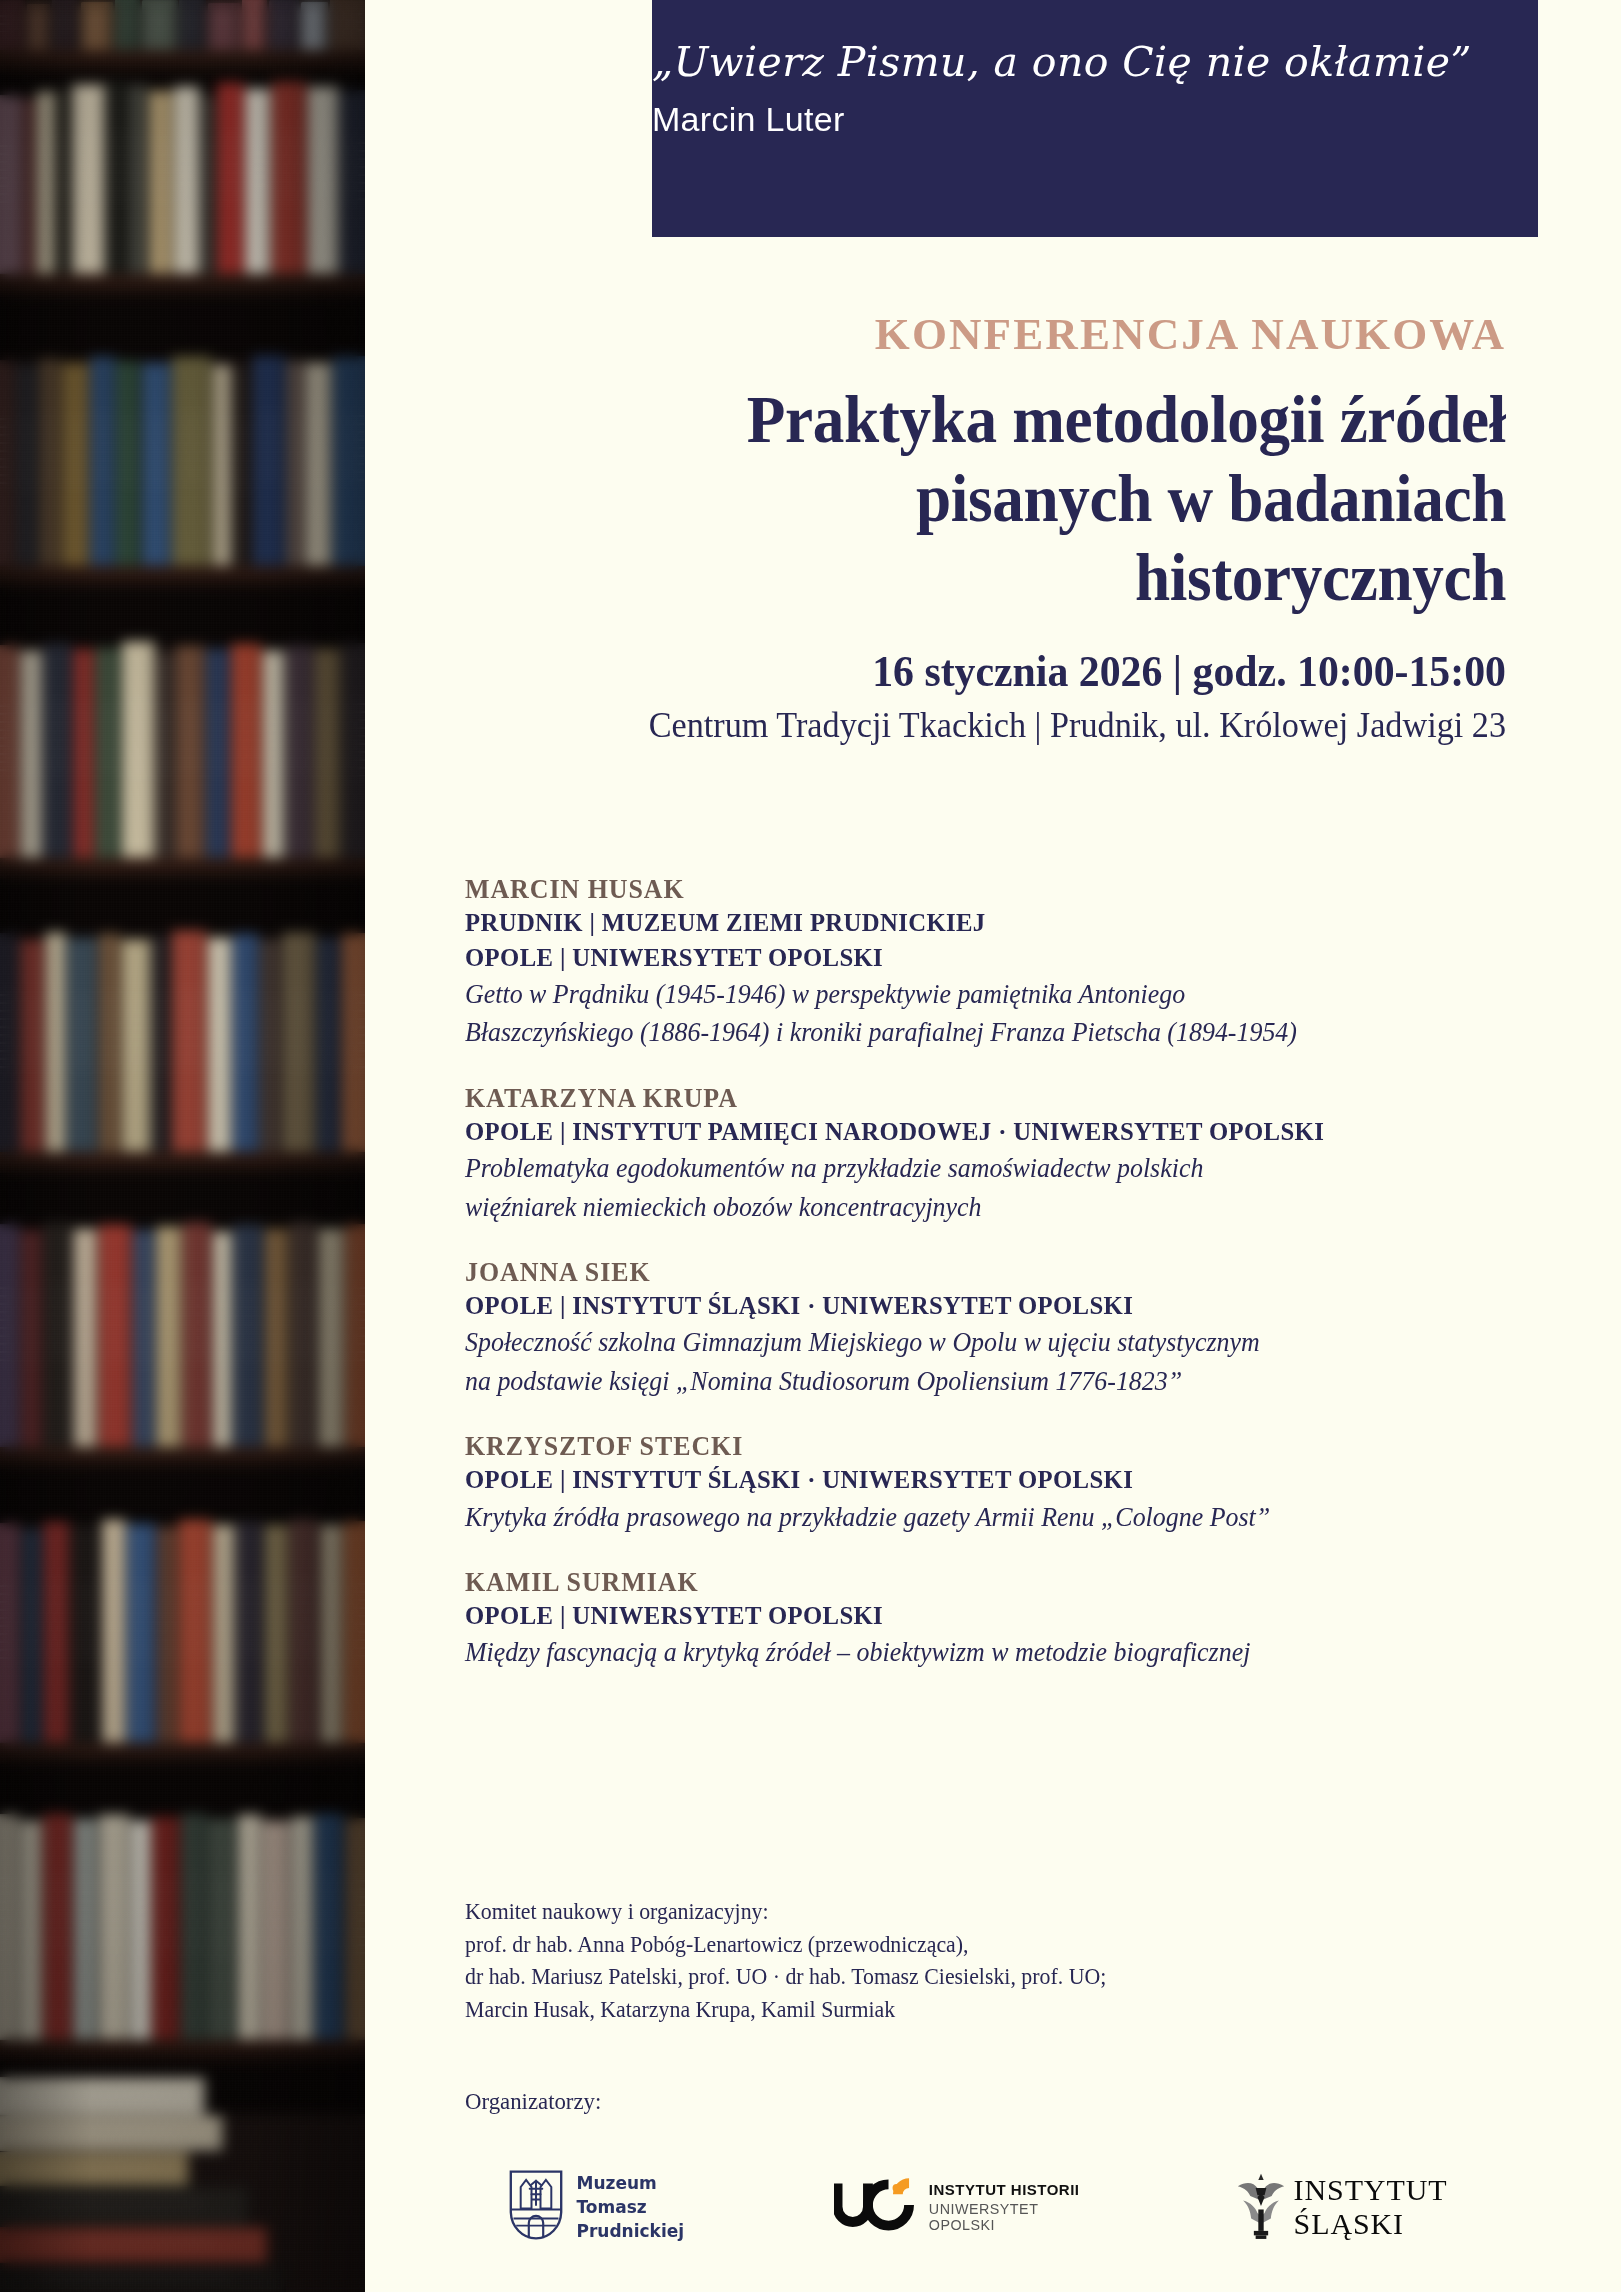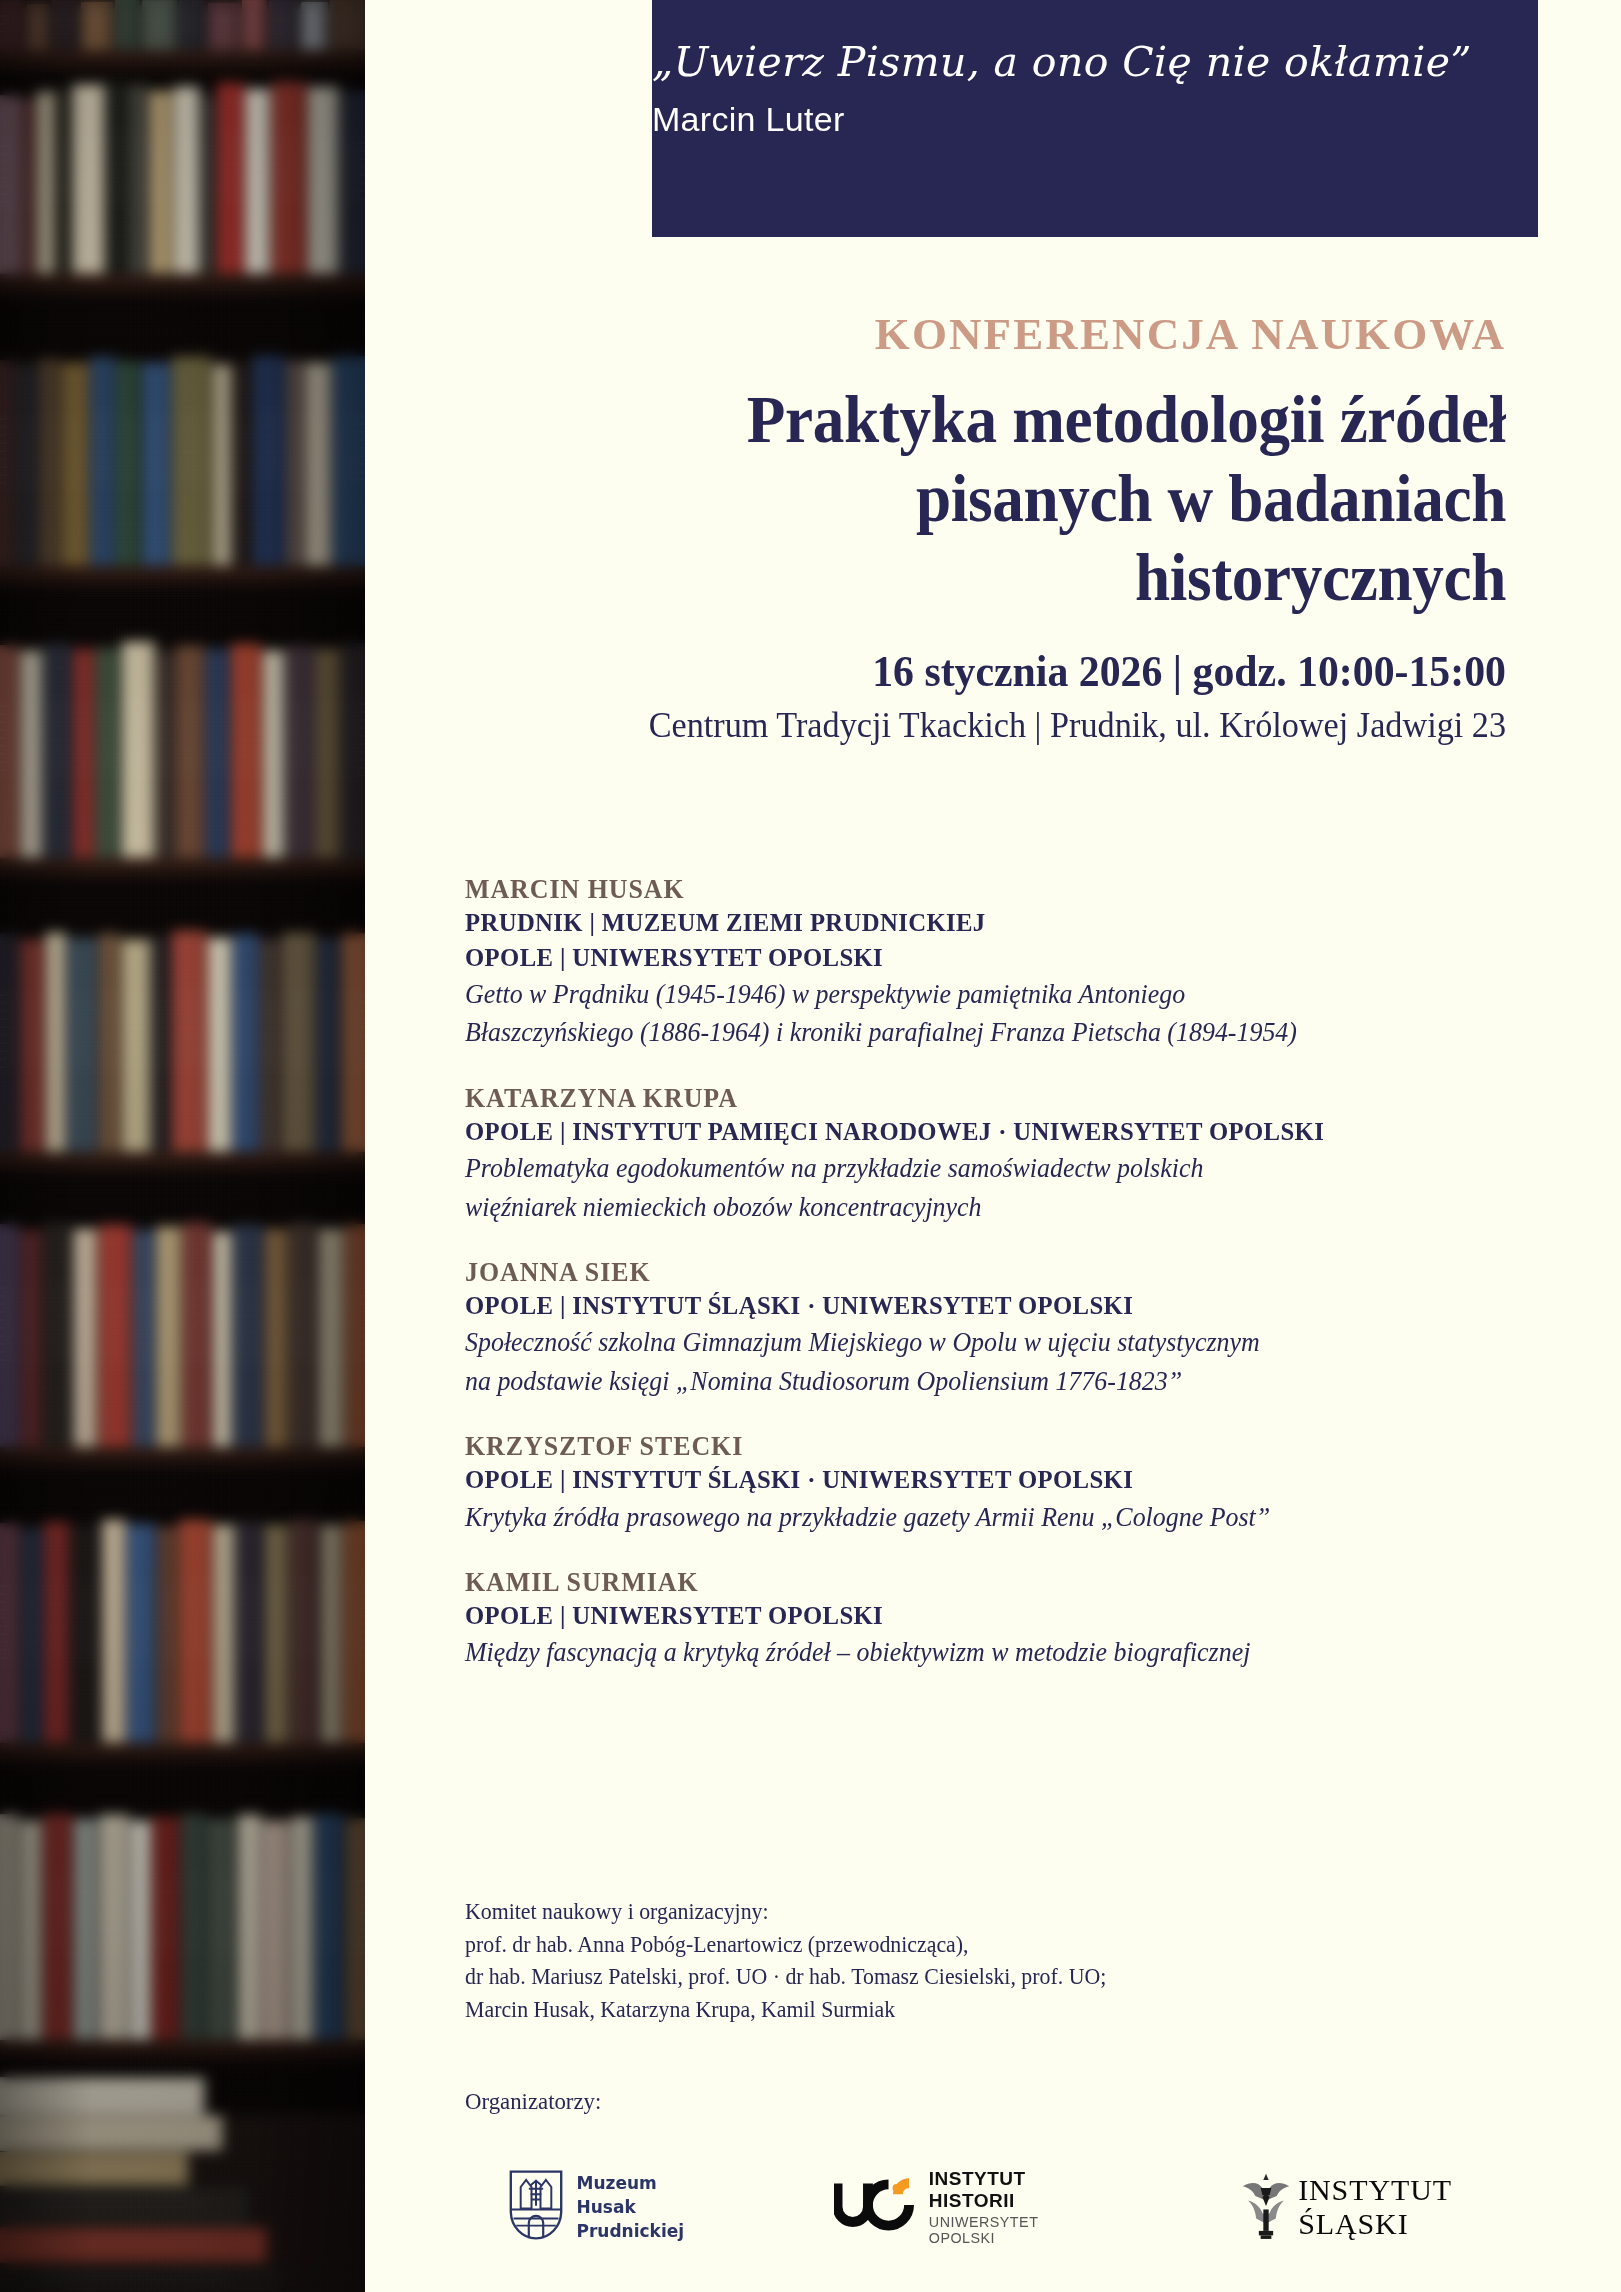--- a/index.html
+++ b/index.html
@@ -179,21 +179,21 @@
 
   .muz-text {
     margin-left:12.5px;
     color:#2B3566;
     font-family:"DejaVu Sans", sans-serif;
     font-weight:bold;
     font-size:17px;
     line-height:1.42;
   }
   .uo-text { margin-left:10.7px; font-family:"Liberation Sans", sans-serif; }
-  .uo-l1 { font-size:19px; font-weight:bold; color:#111; letter-spacing:0.5px; }
+  .uo-l1 { font-size:15px; font-weight:bold; color:#111; letter-spacing:0.5px; }
   .uo-l2 { font-size:14.3px; color:#555; letter-spacing:0.5px; margin-top:2.7px; }
   .is-text {
     margin-left:7.2px;
     font-family:"Liberation Serif", serif;
     font-size:30px;
     color:#0b0b0b;
     letter-spacing:0.9px;
   }
 </style>
 </head>
@@ -423,21 +423,21 @@
           <path d="M36 44 V20 L42 12 L48 20 V44 Z" fill="none" stroke="#2B3566" stroke-width="2.2"></path>
           <path d="M31 13 L25 18 M31 13 L37 18 M31 13 V40
                    M24 22 H38 M26 28 H36 M27 34 H35" fill="none" stroke="#2B3566" stroke-width="2.2" stroke-linecap="round"></path>
           <line x1="3" y1="45" x2="59" y2="45" stroke="#2B3566" stroke-width="2.4"></line>
           <path d="M6 55 H56 M9 63 H53" stroke="#2B3566" stroke-width="2" fill="none"></path>
           <path d="M23 77 V60 A8 8 0 0 1 39 60 V77" fill="none" stroke="#2B3566" stroke-width="2.4"></path>
         </svg>
       </span>
       <span class="muz-text">
         <span style="display:block">Muzeum</span>
-        <span style="display:block">Husak</span>
+        <span style="display:block">Tomasz</span>
         <span style="display:block">Prudnickiej</span>
       </span>
     </div>
 
     <div class="logo logo-uo">
       <span>
         <svg width="84" height="54" viewBox="0 0 94 60">
           <path d="M4 6 V32 A17 17 0 0 0 38 32 V6" fill="none" stroke="#0b0b0b" stroke-width="11" stroke-linecap="butt"></path>
           <path d="M84 30 A23 23 0 1 1 61 7" fill="none" stroke="#0b0b0b" stroke-width="11"></path>
           <path d="M66 18 A18 18 0 0 1 84 0 L84 11 A7 7 0 0 0 77 18 Z" fill="#F59B22"></path>

